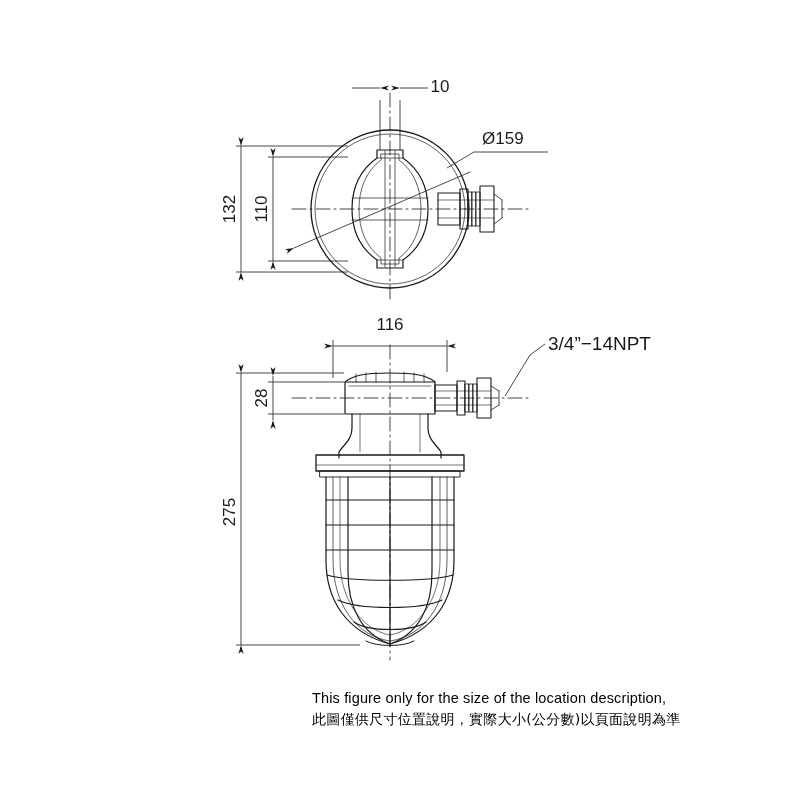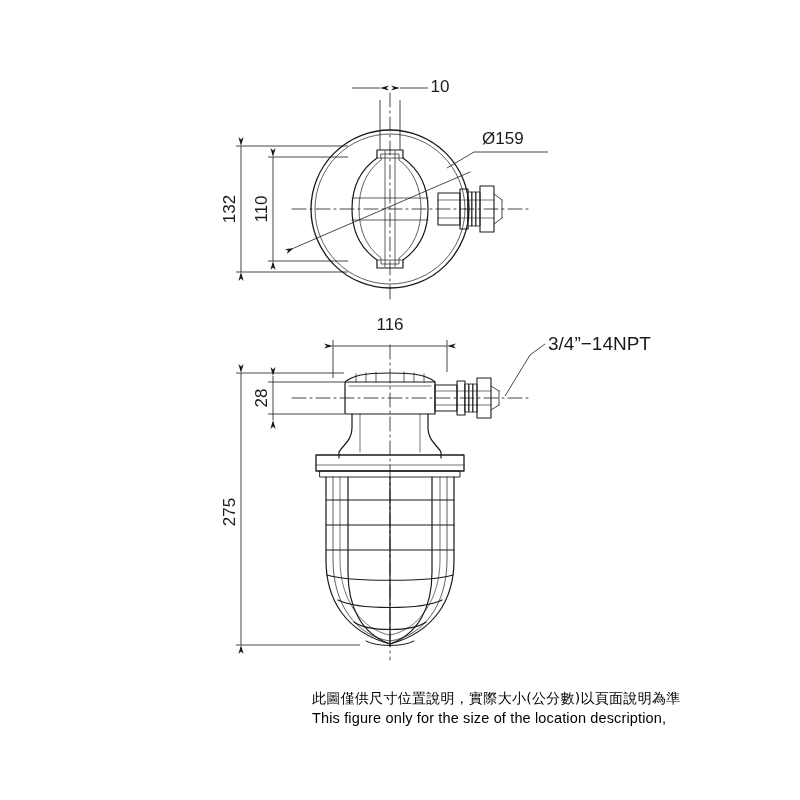--- a/index.html
+++ b/index.html
@@ -210,16 +210,16 @@
 
     <g font-family="Liberation Sans, sans-serif" fill="#1a1a1a">
       <text x="390" y="330" font-size="17" text-anchor="middle">116</text>
       <text x="263" y="398" font-size="17" text-anchor="middle" dominant-baseline="middle" transform="rotate(-90 263 398)">28</text>
       <text x="231" y="512" font-size="17" text-anchor="middle" dominant-baseline="middle" transform="rotate(-90 231 512)">275</text>
       <text x="548" y="350" font-size="19" text-anchor="start">3/4”−14NPT</text>
     </g>
   </svg>
 
   <div class="note-block">
+    <span class="note-line">This figure only for the size of the location description,</span>
     <span class="note-line cjk">此圖僅供尺寸位置說明，實際大小(公分數)以頁面說明為準</span>
-    <span class="note-line">This figure only for the size of the location description,</span>
   </div>
 </div>
 
 </body></html>

